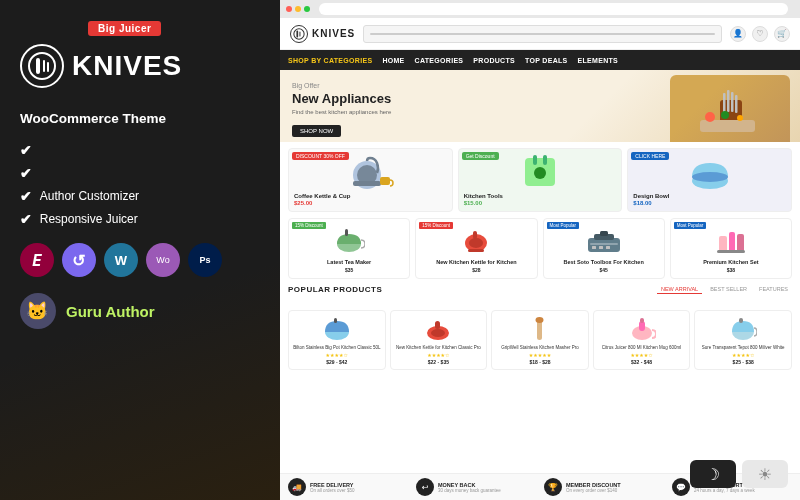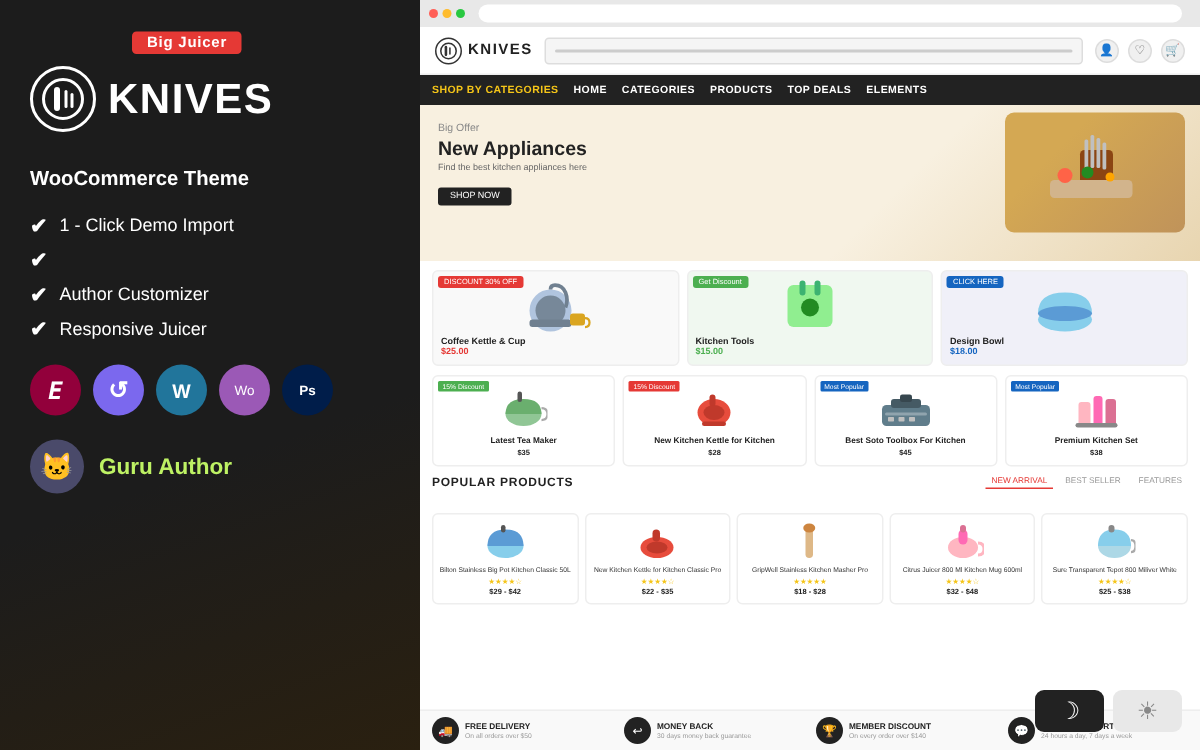--- a/index.html
+++ b/index.html
@@ -289,21 +289,21 @@
       letter-spacing: 0.3px;
       cursor: pointer;
     }
     .nav-item-site.active {
       color: #f5c518;
     }
 
     
     .hero-section {
       background: linear-gradient(135deg, #f8f0e0 60%, #e8d5b0 100%);
-      height: 104px;
+      height: 72px;
       position: relative;
       overflow: hidden;
       flex-shrink: 0;
     }
     .hero-text-block {
       position: absolute;
       left: 12px;
       top: 12px;
     }
     .hero-offer {
@@ -605,21 +605,20 @@
     
     <div class="subtitle">
       <br>
       <span>WooCommerce Theme</span>
     </div>
 
     
     <ul class="features">
       <li>
         <span class="check-icon">✔</span>
-        <span>1 - Click Demo Import</span>
       </li>
       <li>
         <span class="check-icon">✔</span>
       </li>
       <li>
         <span class="check-icon">✔</span>
         <span>Author Customizer</span>
       </li>
       <li>
         <span class="check-icon">✔</span>

